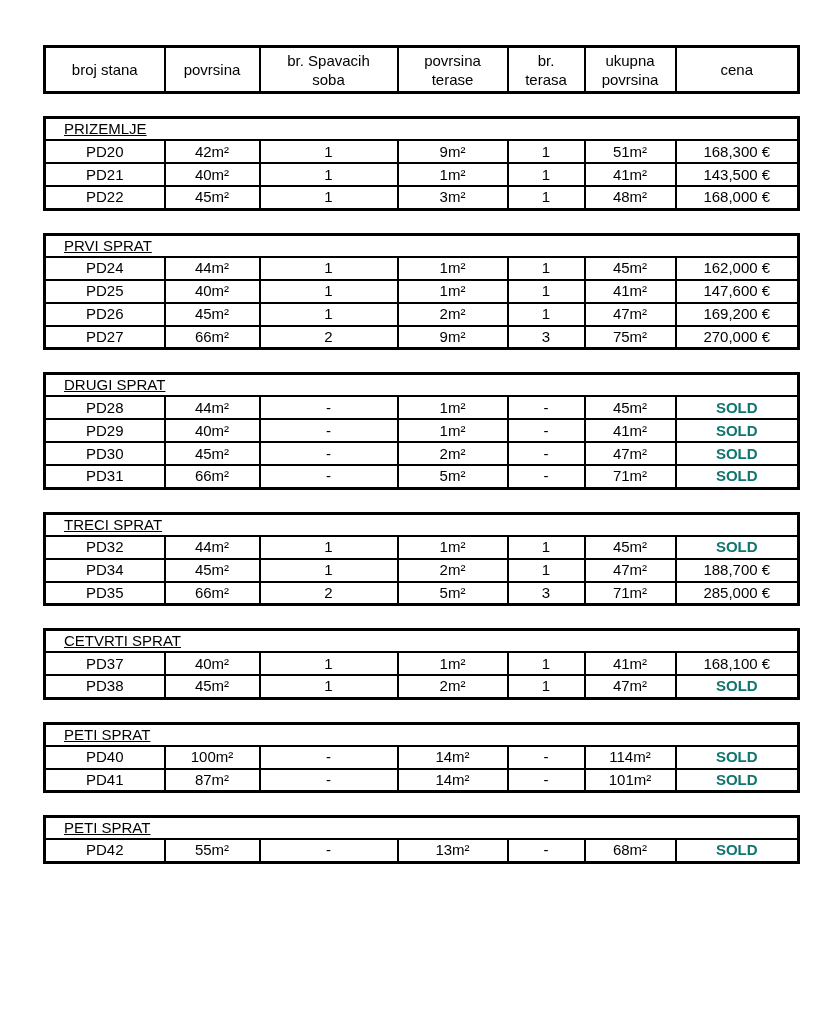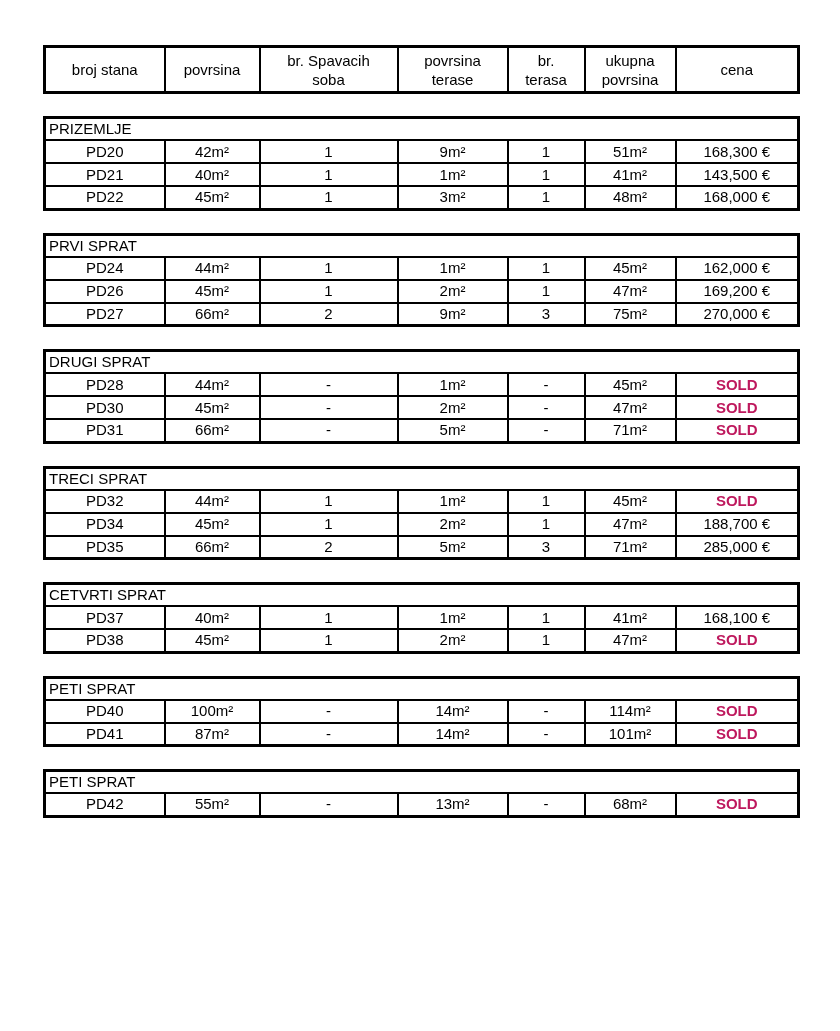--- a/index.html
+++ b/index.html
@@ -47,25 +47,26 @@
   .section-table {
     border: 3px solid #000000;
     margin-top: 22px;
   }
   .section-table td {
     height: 23px;
     line-height: 20px;
   }
   td.section-title {
     text-align: left;
-    padding-left: 3px;
+    padding-left: 18px;
     height: 22px;
+    text-decoration: underline;
   }
   td.sold {
-    color: #be185d;
+    color: #0f766e;
     font-weight: bold;
   }
   .header-table th div { text-align: center; }
 </style>
 </head>
 <body>
 
 <div class="page">
 
   <table class="header-table">
@@ -179,20 +180,29 @@
   <tr>
     <td>PD24</td>
     <td>44m²</td>
     <td>1</td>
     <td>1m²</td>
     <td>1</td>
     <td>45m²</td>
     <td>162,000 €</td>
   </tr>
 
+  <tr>
+    <td>PD25</td>
+    <td>40m²</td>
+    <td>1</td>
+    <td>1m²</td>
+    <td>1</td>
+    <td>41m²</td>
+    <td>147,600 €</td>
+  </tr>
 
   <tr>
     <td>PD26</td>
     <td>45m²</td>
     <td>1</td>
     <td>2m²</td>
     <td>1</td>
     <td>47m²</td>
     <td>169,200 €</td>
   </tr>
@@ -227,20 +237,29 @@
   <tr>
     <td>PD28</td>
     <td>44m²</td>
     <td>-</td>
     <td>1m²</td>
     <td>-</td>
     <td>45m²</td>
     <td class="sold">SOLD</td>
   </tr>
 
+  <tr>
+    <td>PD29</td>
+    <td>40m²</td>
+    <td>-</td>
+    <td>1m²</td>
+    <td>-</td>
+    <td>41m²</td>
+    <td class="sold">SOLD</td>
+  </tr>
 
   <tr>
     <td>PD30</td>
     <td>45m²</td>
     <td>-</td>
     <td>2m²</td>
     <td>-</td>
     <td>47m²</td>
     <td class="sold">SOLD</td>
   </tr>

